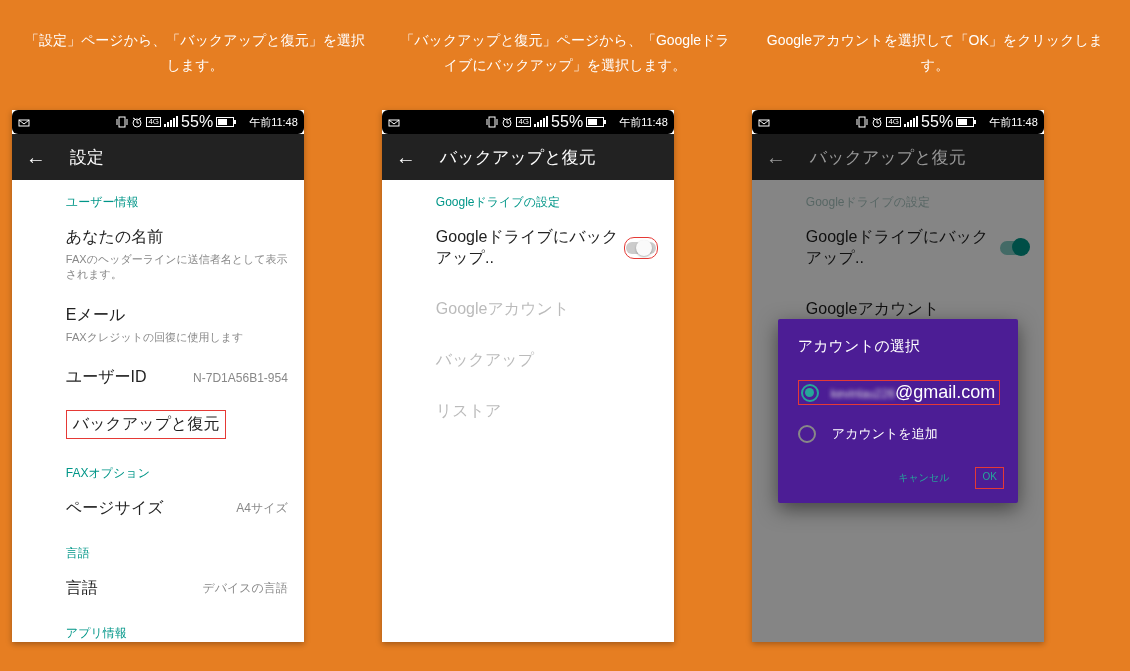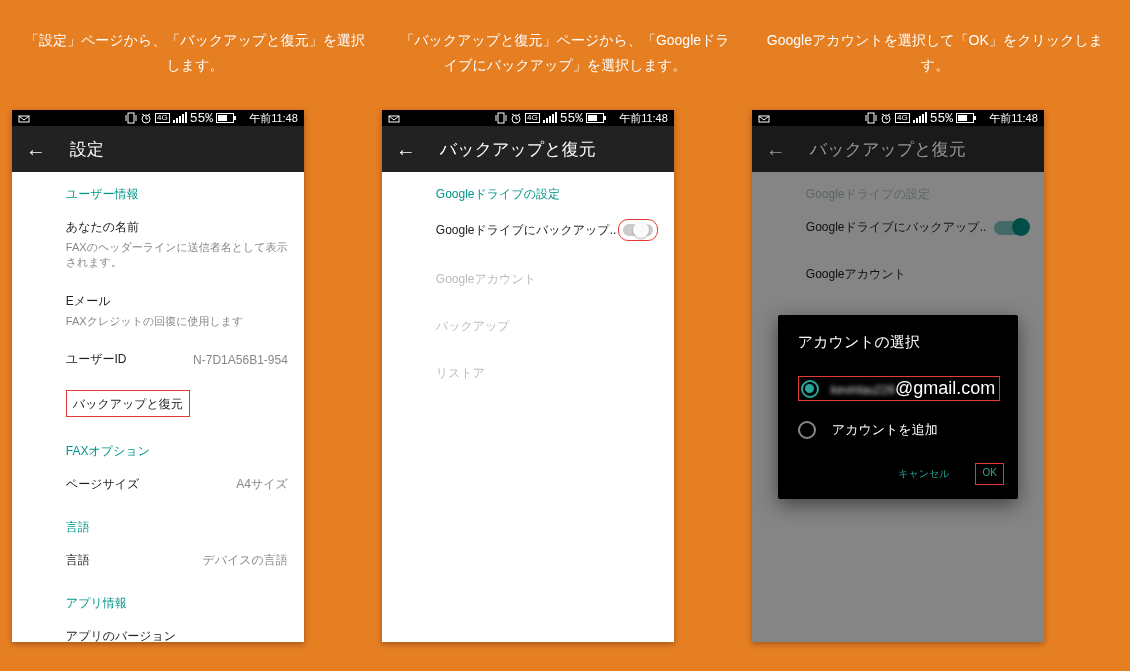--- a/index.html
+++ b/index.html
@@ -37,31 +37,32 @@
     box-shadow: 0 2px 6px rgba(0,0,0,.3);
     display: flex;
     flex-direction: column;
     overflow: hidden;
     position: relative;
   }
   
   .status {
     background: #000;
     color: #fff;
-    height: 16px;
+    height: 24px;
     display: flex;
     align-items: center;
     font-size: 10px;
     padding: 0 6px;
     justify-content: space-between;
+    border-radius: 6px;
   }
   .status .left { display:flex; align-items:center; gap:4px;}
   .status .right { display:flex; align-items:center; gap:3px;}
   .status svg { display:block; }
-  .status .txt { font-size:13px;font-family:Liberation Mono, monospace; }
+  .status .txt { font-size:16px; }
   .status .time { font-size:11px; margin-left:12px;}
   
   .appbar {
     background: #222;
     color: #fff;
     height: 46px;
     display: flex;
     align-items: center;
     padding: 0 14px;
     gap: 24px;
@@ -83,21 +84,21 @@
   }
   .item {
     padding:10px 16px 12px 16px;
     border-bottom:0;
   }
   .item.row {
     display:flex;
     justify-content:space-between;
     align-items:center;
   }
-  .item .title { font-size:12px; color:#222; }
+  .item .title { font-size:16px; color:#222; }
   .item .sub { font-size:11px; color:#888; margin-top:4px; line-height:1.4;}
   .item .val { font-size:12px; color:#888; }
   .item.disabled .title, .item.disabled { color:#bbb; }
   .hl-red {
     border:1px solid #e53935;
     padding:3px 6px;
     display:inline-block;
   }
   
   .toggle {
@@ -123,21 +124,21 @@
   .toggle.box .knob{position:absolute;left:10px;top:-2px;width:16px;height:16px;border-radius:50%;background:#fafafa;box-shadow:0 1px 2px rgba(0,0,0,.3);}
   
   .dim-overlay {
     position:absolute; inset:0; background:rgba(0,0,0,.48);
     display:flex; align-items:center; justify-content:center;
   }
   .phone.dimmed .appbar { color:#999; background:#1a1a1a;}
   .phone.dimmed .section-h { color:#6f9e97; opacity:.6;}
   .phone.dimmed .content { }
   .dialog {
-    background:#000000;
+    background:#4c1d95;
     width:240px;
     border-radius:2px;
     padding:18px 0 8px 0;
     color:#fff;
     box-shadow:0 6px 20px rgba(0,0,0,.5);
     z-index:2;
     position:relative;
   }
   .dialog-title{
     font-size:15px; padding:0 20px 14px 20px;

